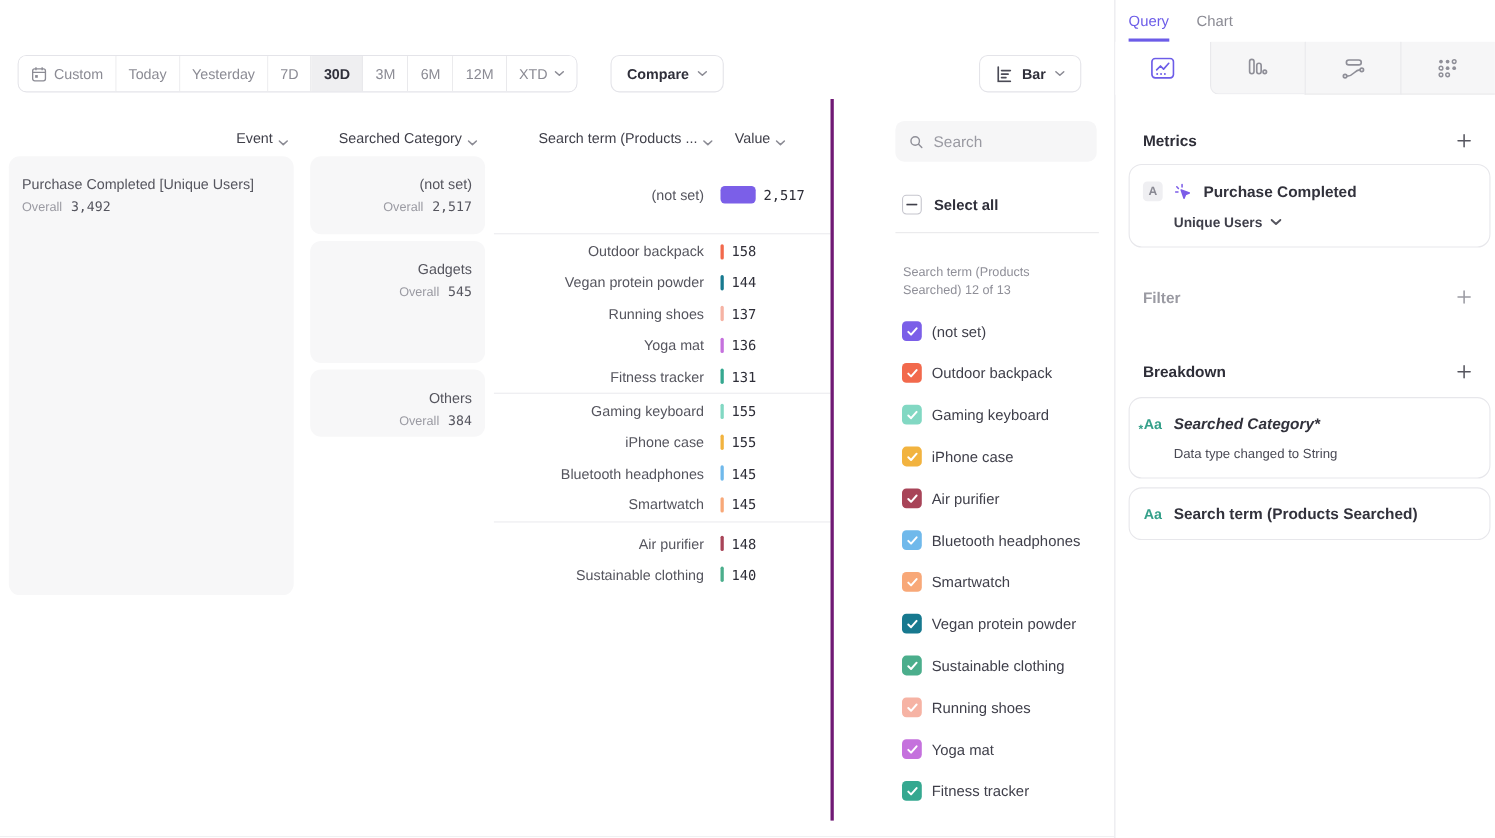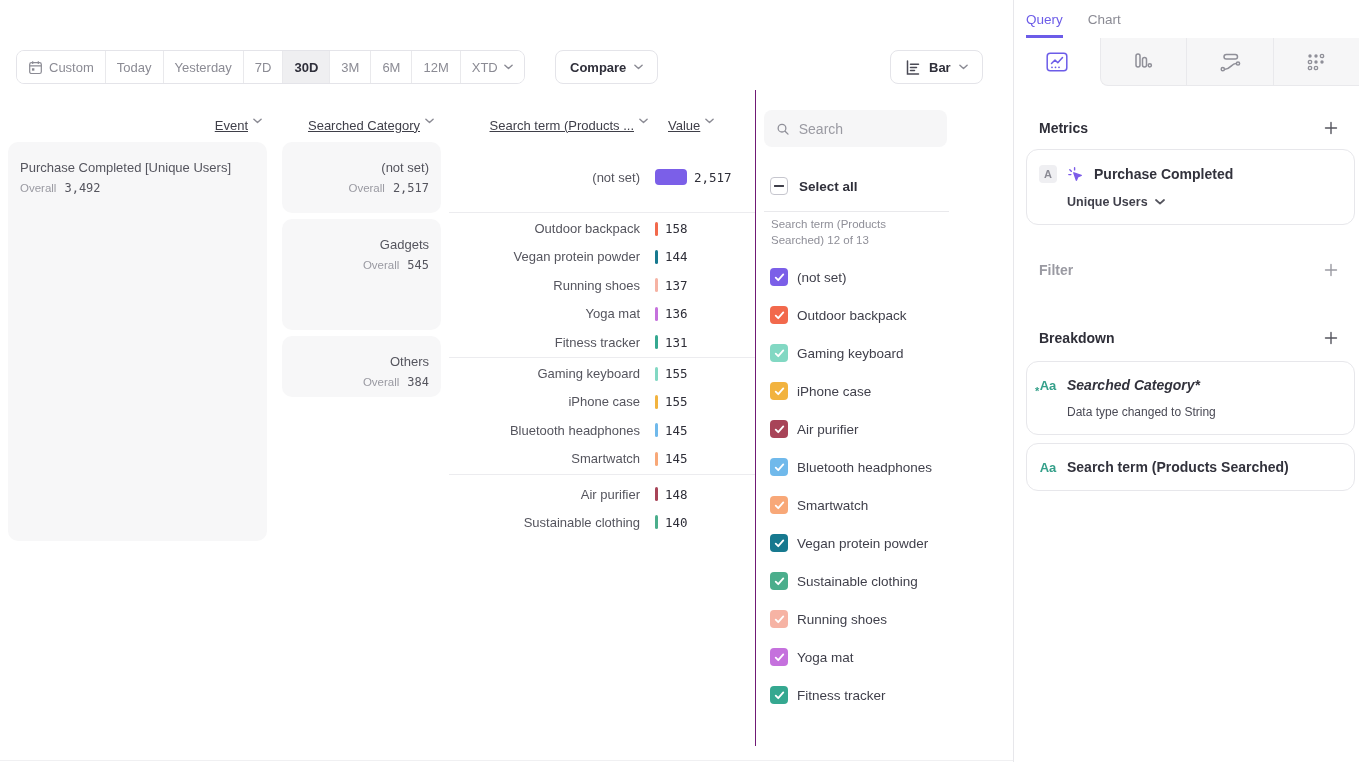--- a/index.html
+++ b/index.html
@@ -22,21 +22,21 @@
   .seg-btn.sel { background:#EFEFF1; color:#2F2F3A; font-weight:700; }
   .pill-btn { position:absolute; top:50px; height:34px; display:flex; align-items:center; gap:8px;
               border:1px solid #E4E4E9; border-radius:8px; background:#fff; padding:0 14px;
               font-size:13px; font-weight:600; color:#2F2F3A; cursor:pointer; font-family:inherit; }
   .compare-btn { left:555px; }
   .bar-btn { left:862px;margin-left:28px; }
   .chev { color:#8B8B94; flex:none; }
 
   
   .thead { position:absolute; left:0; top:114px; height:22px; display:flex; align-items:center; font-size:13px; color:#3F3F49; }
-  .th { display:flex; align-items:flex-start; gap:5px; cursor:pointer;text-decoration:underline; }
+  .th { display:flex; align-items:flex-end; gap:5px; cursor:pointer; }
   .th-1 { width:274px; justify-content:flex-end; padding-right:12px; }
   .th-2 { width:159px; margin-left:8px; justify-content:flex-end; padding-right:7px; }
   .th-3 { width:199px; margin-left:8px; justify-content:flex-end; }
   .th-4 { margin-left:20px; justify-content:flex-start; }
 
   
   .event-cell { position:absolute; left:8px; top:142px; width:259px; height:399px;
                 background:#F7F7F8; border-radius:10px; padding:18px 12px; text-align:left; cursor:pointer; }
   .cell-title { font-size:13px; color:#55555E; line-height:16px; }
   .cell-sub { margin-top:5px; font-size:11.5px; color:#9A9AA2; }
@@ -50,33 +50,33 @@
   .vgroup:last-child { border-bottom:none; }
   .vrow { height:28.4px; display:flex; align-items:center; cursor:pointer; }
   .term { width:191px; text-align:right; font-size:13px; color:#55555E; white-space:nowrap; }
   .barwrap { margin-left:15px; display:flex; align-items:center; gap:7px; }
   .vbar { width:3px; height:14px; border-radius:1.5px; flex:none; }
   .vbar.big { width:32px; height:16px; border-radius:4px; }
   .vnum { font-family:"DejaVu Sans Mono", monospace; font-size:12.5px; color:#2E2E38; }
 
   
   .filter-panel { position:absolute; left:755px; top:90px; bottom:16px; width:258px;
-                  border-left:1px solid #701a75; padding-top:20px; }
+                  border-left:3px solid #701a75; padding-top:20px;padding-left:48px; }
   .search-box { margin-left:8px; width:183px; height:37px; background:#F6F6F7; border-radius:8px;
                 display:flex; align-items:center; gap:9px; padding:0 12px; }
   .search-box input { border:none; outline:none; background:transparent; width:100%;
                       font-size:14px; color:#3F3F4A; font-family:inherit; }
   .search-box input::placeholder { color:#9A9AA2; }
   .select-all { margin:30px 0 0 14px; display:flex; align-items:center; gap:11px; cursor:pointer; }
   .sa-label { font-size:13.5px; font-weight:700; color:#2F2F3A; }
   .cb { width:18px; height:18px; border-radius:4px; display:flex; align-items:center; justify-content:center; flex:none; cursor:pointer; }
   .cb.indet { background:#fff; border:1px solid #C6C6CE; }
   .cb.dotted { background-image:radial-gradient(rgba(255,255,255,.55) 1px, transparent 1.1px); background-size:4px 4px; }
   .fdivider { margin:16px 0 0 8px; width:185px; height:1px; background:#E9E9EC; }
-  .fcaption { margin:4px 0 0 15px; width:162px; font-size:11.5px; line-height:16px; color:#8F8F98; }
+  .fcaption { margin:28px 0 0 15px; width:162px; font-size:11.5px; line-height:16px; color:#8F8F98; }
   .fitems { margin-top:10px; }
   .fitem { height:38px; display:flex; align-items:center; gap:9px; padding-left:14px; cursor:pointer; }
   .fitem-label { font-size:13.5px; color:#3F3F4A; }
   .show-all { margin-top:3px; height:26px; display:flex; align-items:center; gap:7px; padding-left:13px;
               font-size:12.5px; font-weight:600; color:#3F3F4A; cursor:pointer; }
 
   
   .query-panel { position:absolute; right:0; top:0; width:346px; height:762px; border-left:1px solid #E7E7EB; background:#fff; }
   .qtabs { display:flex; gap:25px; padding:12px 0 0 12px; }
   .qtab { font-size:13.5px; font-weight:400; color:#8B8B94; padding-bottom:8px; border-bottom:3px solid transparent; cursor:pointer; }

